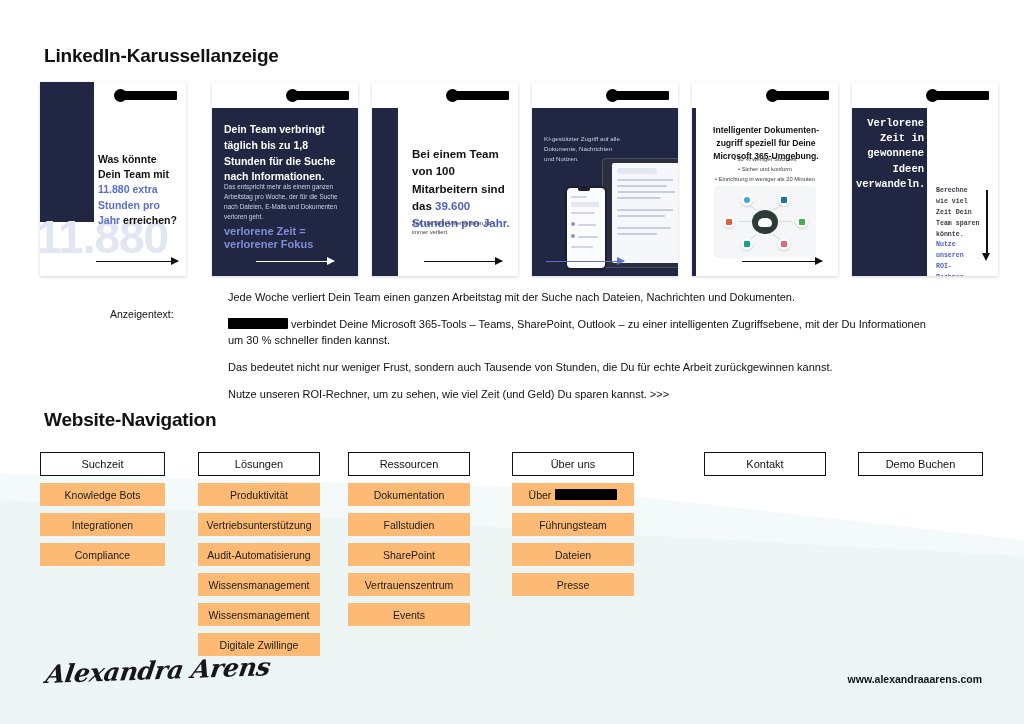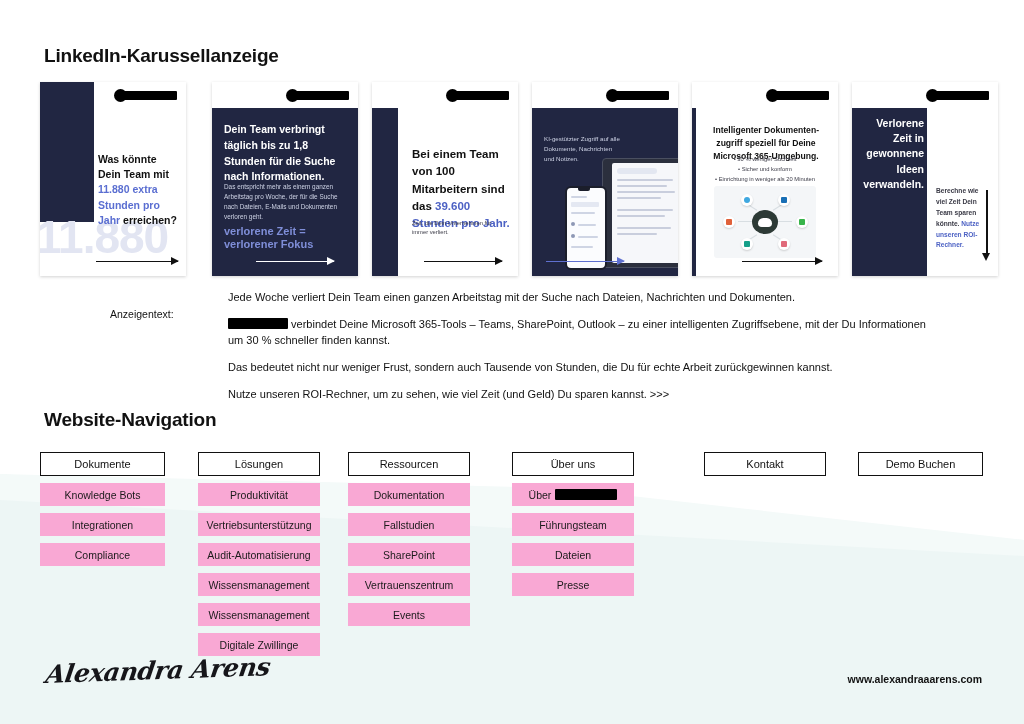--- a/index.html
+++ b/index.html
@@ -158,21 +158,21 @@
     background:#ffffff;box-shadow:0 1px 2px rgba(0,0,0,.16);
   }
   .c5-node i{
     position:absolute;left:3px;top:3px;width:6px;height:6px;border-radius:1px;display:block;
   }
   .c5-link{position:absolute;background:#d8dee2;}
   #card-5 .arrow-wrap{left:50px;width:80px;color:#111;}
   #card-5 .arrow-line{background:#111;}
 
   
-  #card-6{left:812px;}
+  #card-6{left:812px;font-family:Liberation Mono, monospace;}
   #c6-panel{position:absolute;left:0;top:26px;width:75px;height:168px;background:#212642;}
   #c6-head{
     position:absolute;left:4px;top:34px;width:68px;
     font-size:10.5px;font-weight:700;line-height:1.45;color:#ffffff;text-align:right;
   }
   #c6-sub{
     position:absolute;left:84px;top:104px;width:46px;
     font-size:6.6px;line-height:1.65;color:#3a3a46;font-weight:600;
   }
   #c6-sub .hl{color:#4d62c4;font-weight:700;}
@@ -198,21 +198,21 @@
 
   
   #nav{position:absolute;left:40px;top:452px;width:946px;}
   .nav-col{position:absolute;top:0;}
   .nav-head{
     height:24px;border:1.4px solid #111;background:#ffffff;
     display:flex;align-items:center;justify-content:center;
     font-size:11px;color:#111;box-sizing:border-box;
   }
   .nav-item{
-    height:23px;margin-top:7px;background:#f9a8d4;
+    height:23px;margin-top:7px;background:#fdba74;
     display:flex;align-items:center;justify-content:center;
     font-size:10.5px;color:#1b1b1b;box-sizing:border-box;
   }
   .nav-item .redact-sm{
     display:inline-block;vertical-align:-1px;margin-left:4px;
     width:62px;height:11px;background:#000;border-radius:1px;
   }
 
   
   #signature{
@@ -362,21 +362,21 @@
       <p>Das bedeutet nicht nur weniger Frust, sondern auch Tausende von Stunden, die Du für echte Arbeit zurückgewinnen kannst.</p>
       <p>Nutze unseren ROI-Rechner, um zu sehen, wie viel Zeit (und Geld) Du sparen kannst. &gt;&gt;&gt;</p>
     </div>
   </div>
 
   <div class="sec-title" id="nav-title">Website-Navigation</div>
 
   <div id="nav">
 
     <div class="nav-col" id="nav-col-0" style="left:0px;width:125px;">
-      <div class="nav-head">Dokumente</div>
+      <div class="nav-head">Suchzeit</div>
       <div class="nav-item">Knowledge Bots</div>
       <div class="nav-item">Integrationen</div>
       <div class="nav-item">Compliance</div>
     </div>
 
     <div class="nav-col" id="nav-col-1" style="left:158px;width:122px;">
       <div class="nav-head">Lösungen</div>
       <div class="nav-item">Produktivität</div>
       <div class="nav-item">Vertriebsunterstützung</div>
       <div class="nav-item">Audit-Automatisierung</div>

